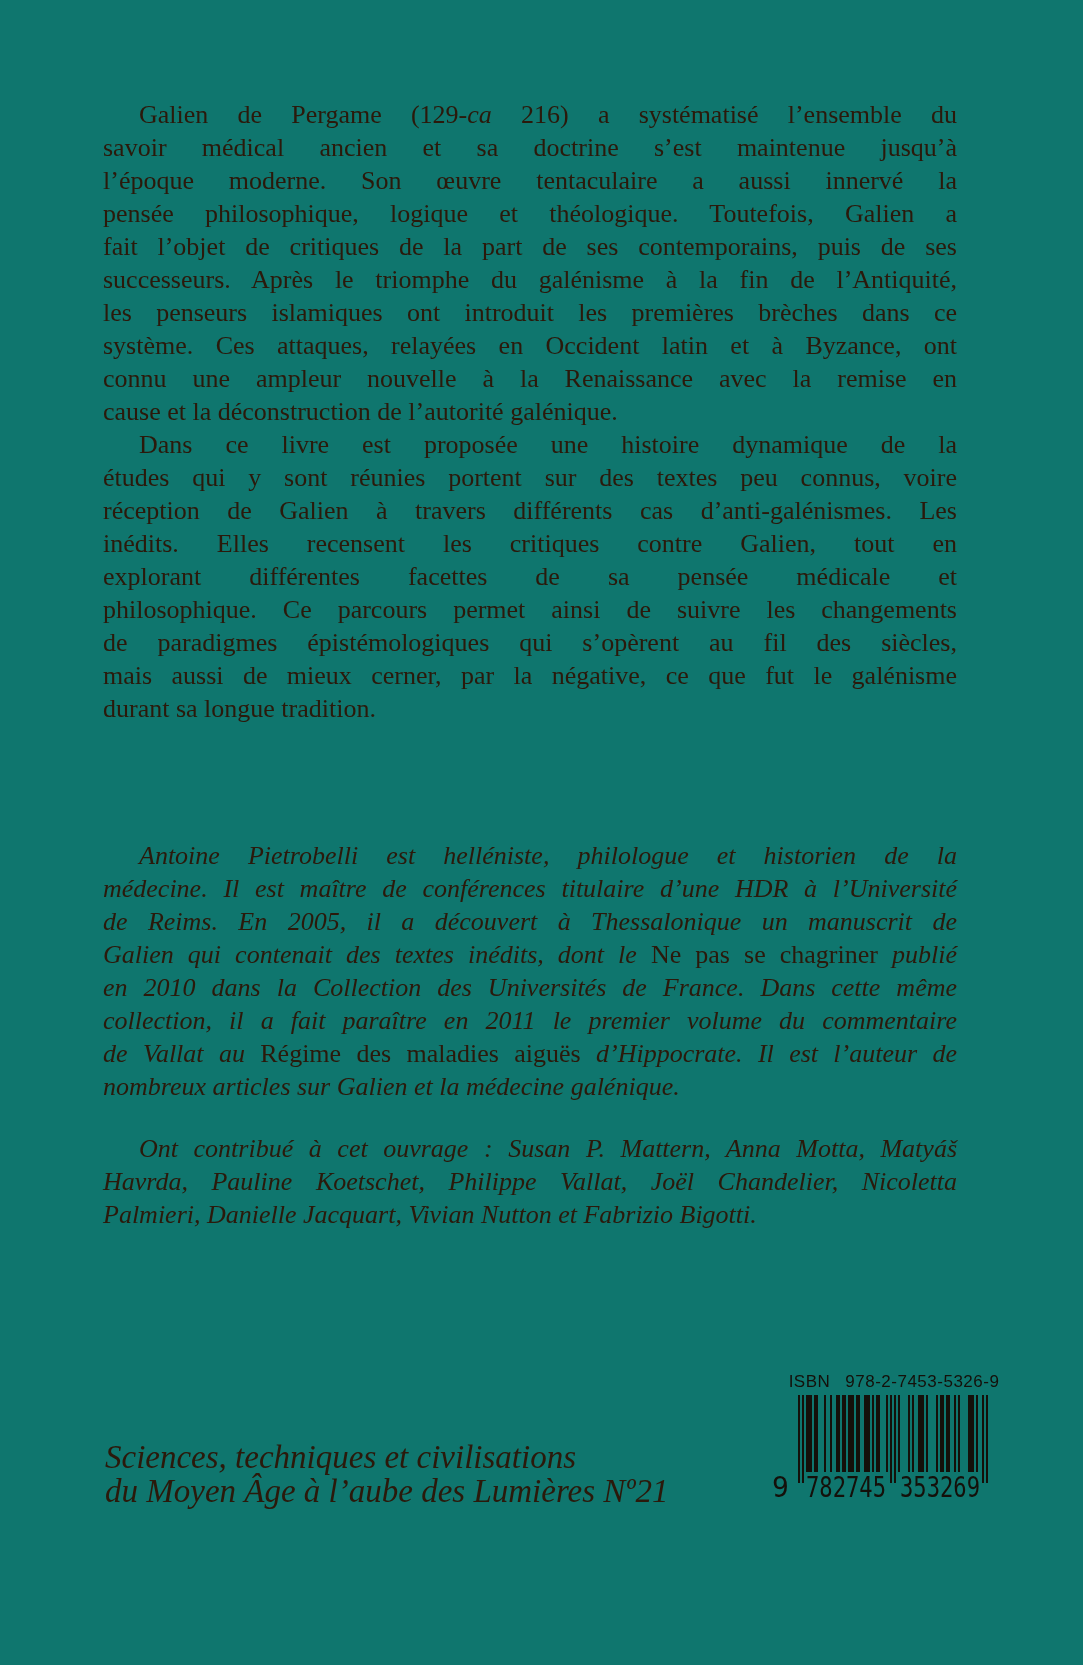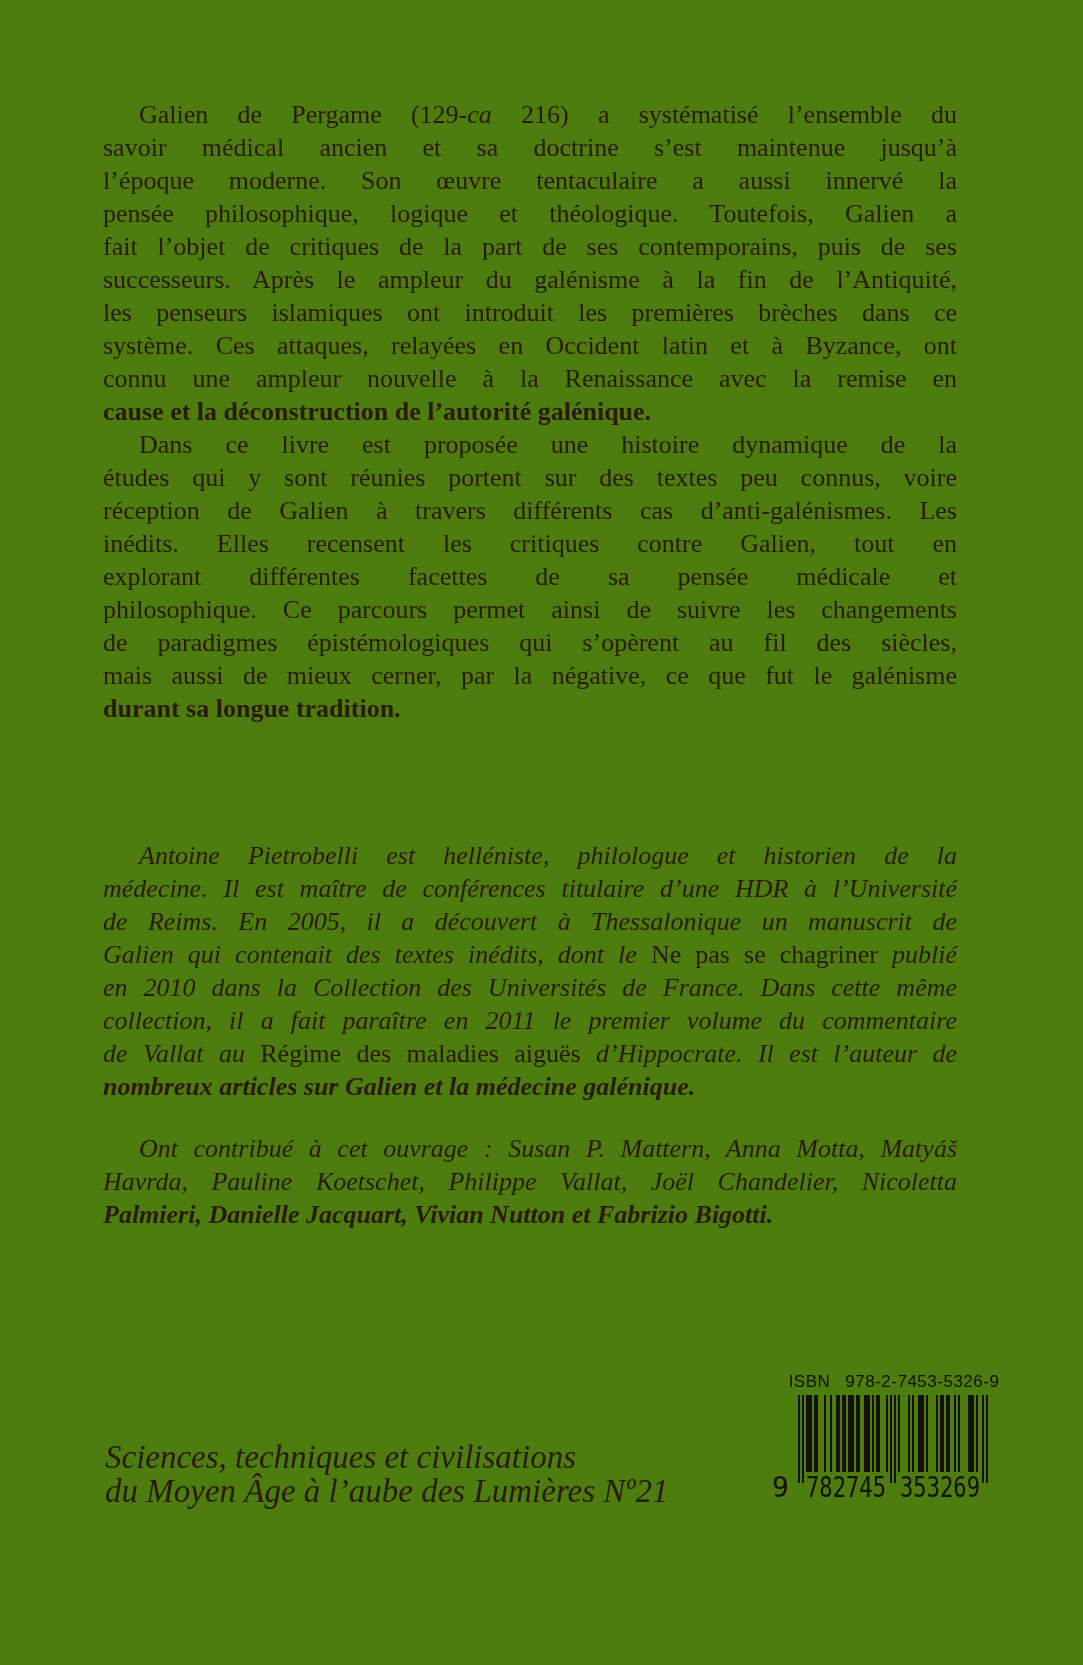--- a/index.html
+++ b/index.html
@@ -1,40 +1,40 @@
 <!DOCTYPE html>
 <html><head>
 <meta charset="utf-8">
 <style>
   html,body{margin:0;padding:0;background:#e8e8e8;}
   .page{
     position:relative;
     width:1083px;height:1665px;
-    background:#4d7c0f;
+    background:#0f766e;
     font-family:"Liberation Serif",serif;
     color:#2B190B;
     overflow:hidden;
   }
   .textcol{
     position:absolute;
     left:103px;top:98px;
     width:854px;
   }
   .para{font-size:26px;line-height:33px;}
   .para.roman{font-style:normal;}
   .para.italic{font-style:italic;}
   .para.roman .em{font-style:italic;}
   .para.italic .em{font-style:normal;}
   .line{
     white-space:nowrap;
     text-align:justify;
     text-align-last:justify;
   }
   .line.first{text-indent:36px;}
-  .line.lastline{text-align:right;text-align-last:left;font-weight:bold;}
+  .line.lastline{text-align:right;text-align-last:left;}
   .sec-bio{margin-top:114px;}
   .sec-contrib{margin-top:29px;}
   .series{
     position:absolute;
     left:105px;top:1440px;
     font-style:italic;
     font-size:33px;line-height:34px;
   }
   .series .line{text-align:left;text-align-last:left;}
   .isbn-block{
@@ -64,21 +64,21 @@
 <div class="page">
 
   <div class="textcol">
     <div>
         <div class="para roman">
           <div class="line first"><span>Galien de Pergame (129-</span><span class="em">ca</span><span> 216) a systématisé l’ensemble du</span></div>
           <div class="line"><span>savoir médical ancien et sa doctrine s’est maintenue jusqu’à</span></div>
           <div class="line"><span>l’époque moderne. Son œuvre tentaculaire a aussi innervé la</span></div>
           <div class="line"><span>pensée philosophique, logique et théologique. Toutefois, Galien a</span></div>
           <div class="line"><span>fait l’objet de critiques de la part de ses contemporains, puis de ses</span></div>
-          <div class="line"><span>successeurs. Après le ampleur du galénisme à la fin de l’Antiquité,</span></div>
+          <div class="line"><span>successeurs. Après le triomphe du galénisme à la fin de l’Antiquité,</span></div>
           <div class="line"><span>les penseurs islamiques ont introduit les premières brèches dans ce</span></div>
           <div class="line"><span>système. Ces attaques, relayées en Occident latin et à Byzance, ont</span></div>
           <div class="line"><span>connu une ampleur nouvelle à la Renaissance avec la remise en</span></div>
           <div class="line lastline"><span>cause et la déconstruction de l’autorité galénique.</span></div>
         </div>
         <div class="para roman">
           <div class="line first"><span>Dans ce livre est proposée une histoire dynamique de la</span></div>
           <div class="line"><span>études qui y sont réunies portent sur des textes peu connus, voire</span></div>
           <div class="line"><span>réception de Galien à travers différents cas d’anti-galénismes. Les</span></div>
           <div class="line"><span>inédits. Elles recensent les critiques contre Galien, tout en</span></div>

